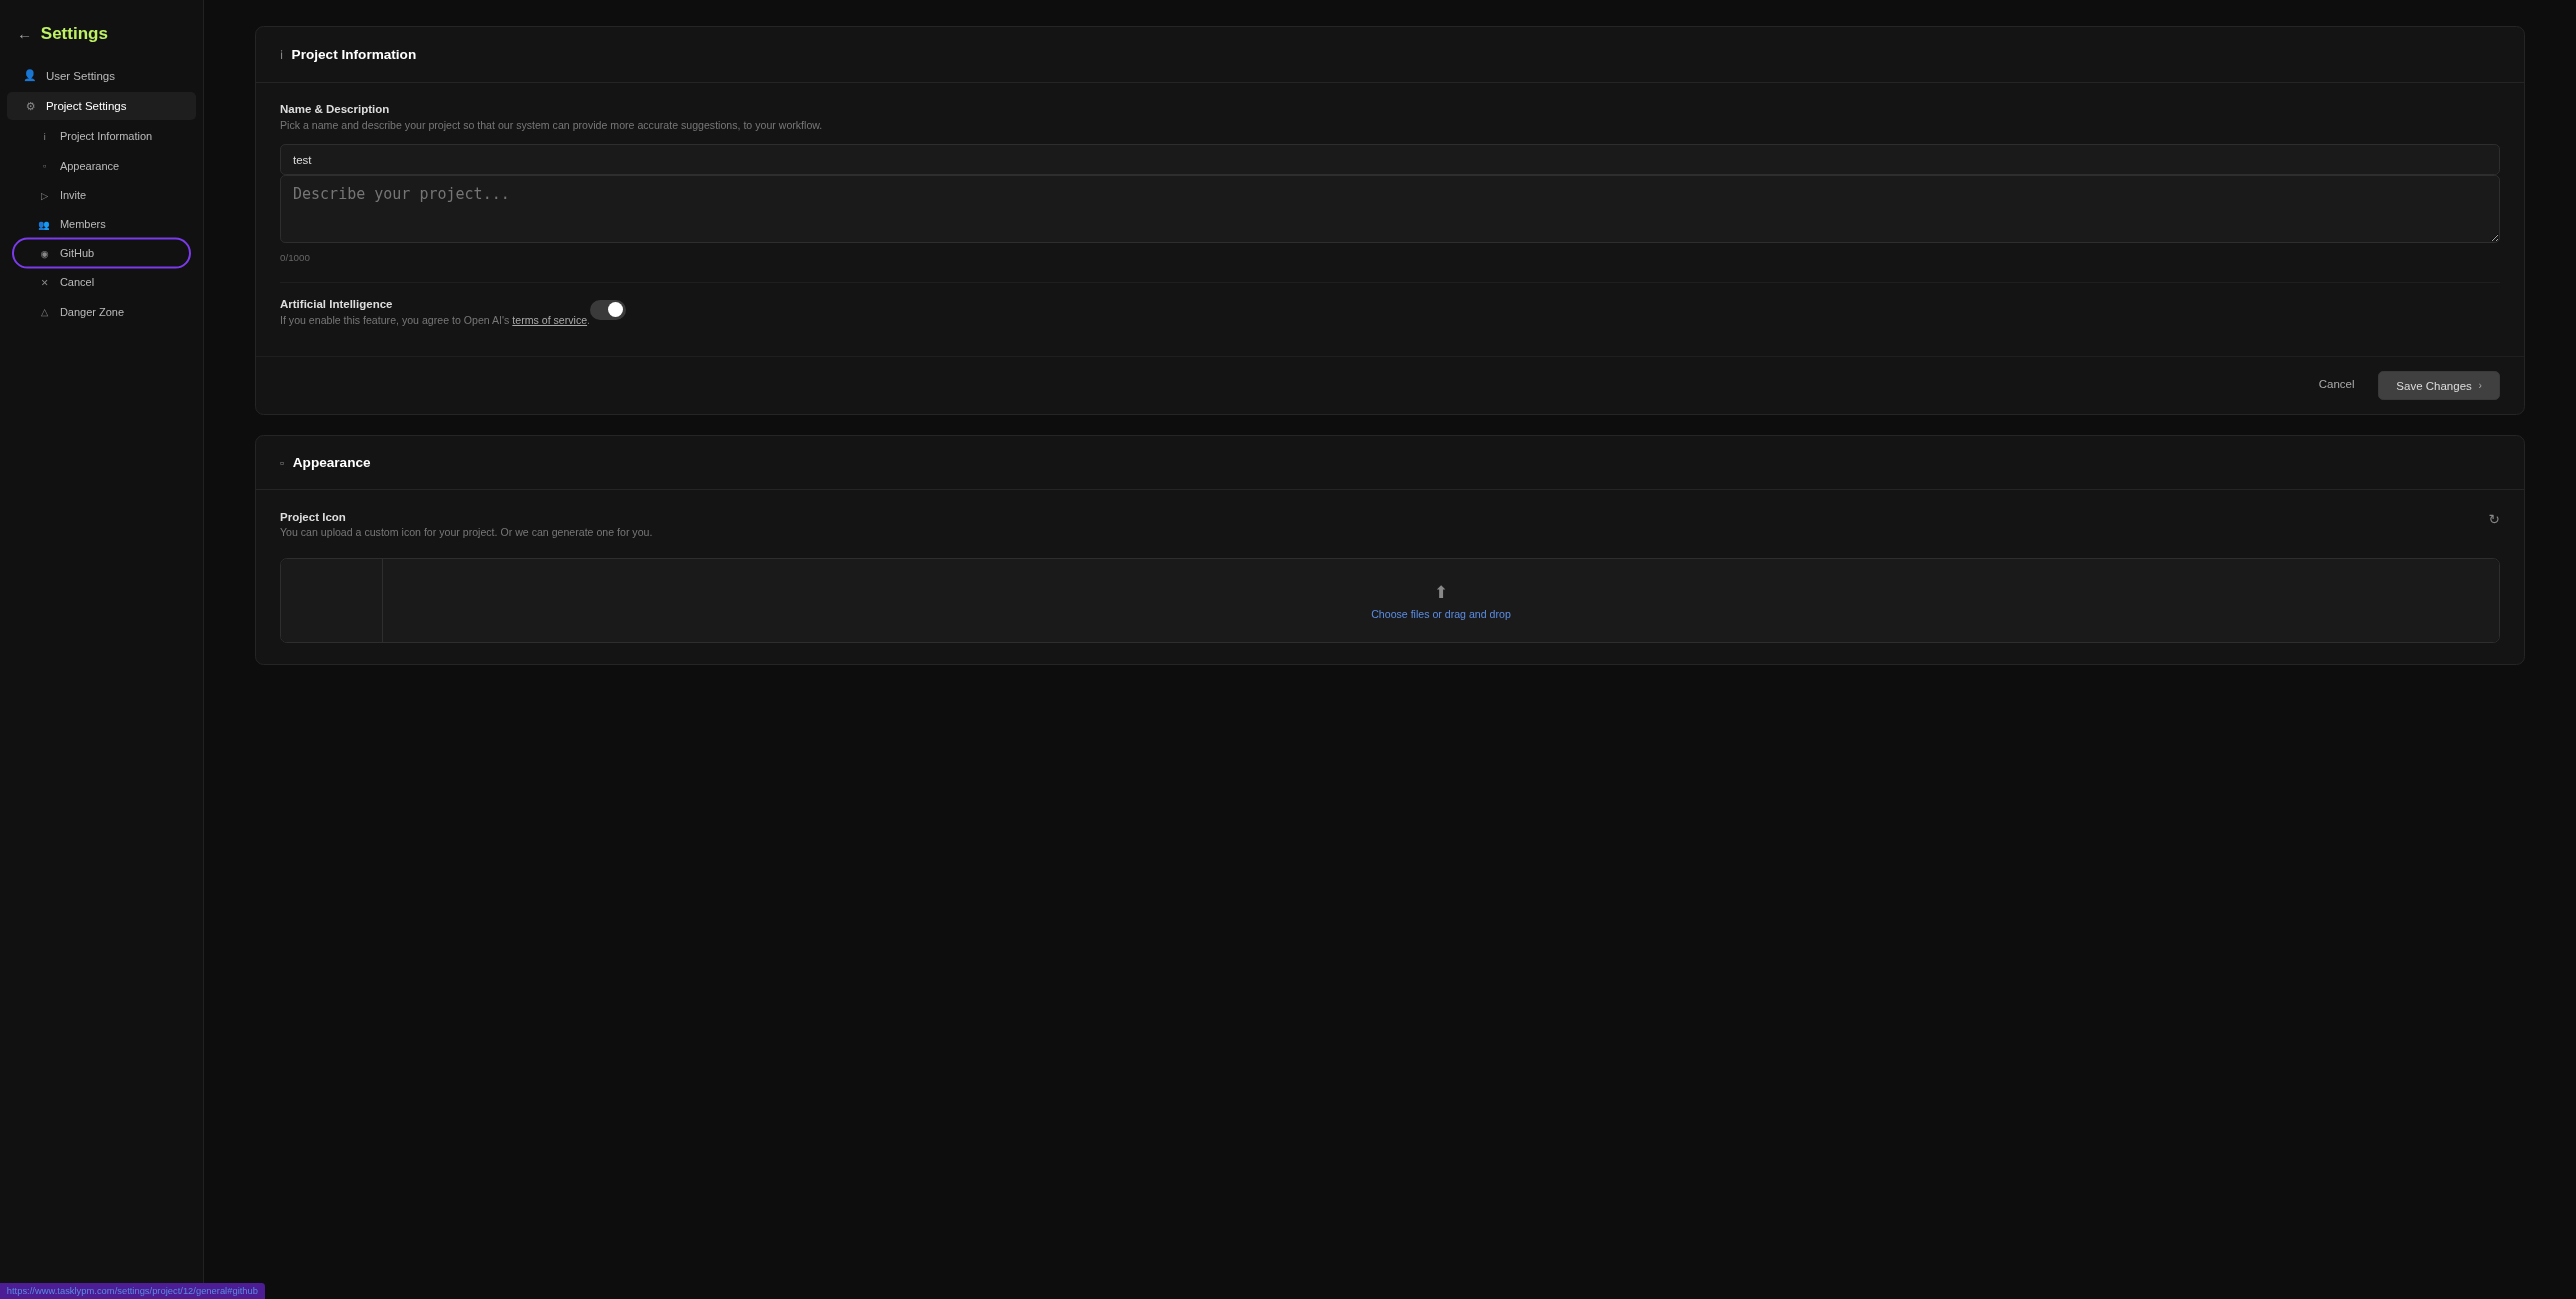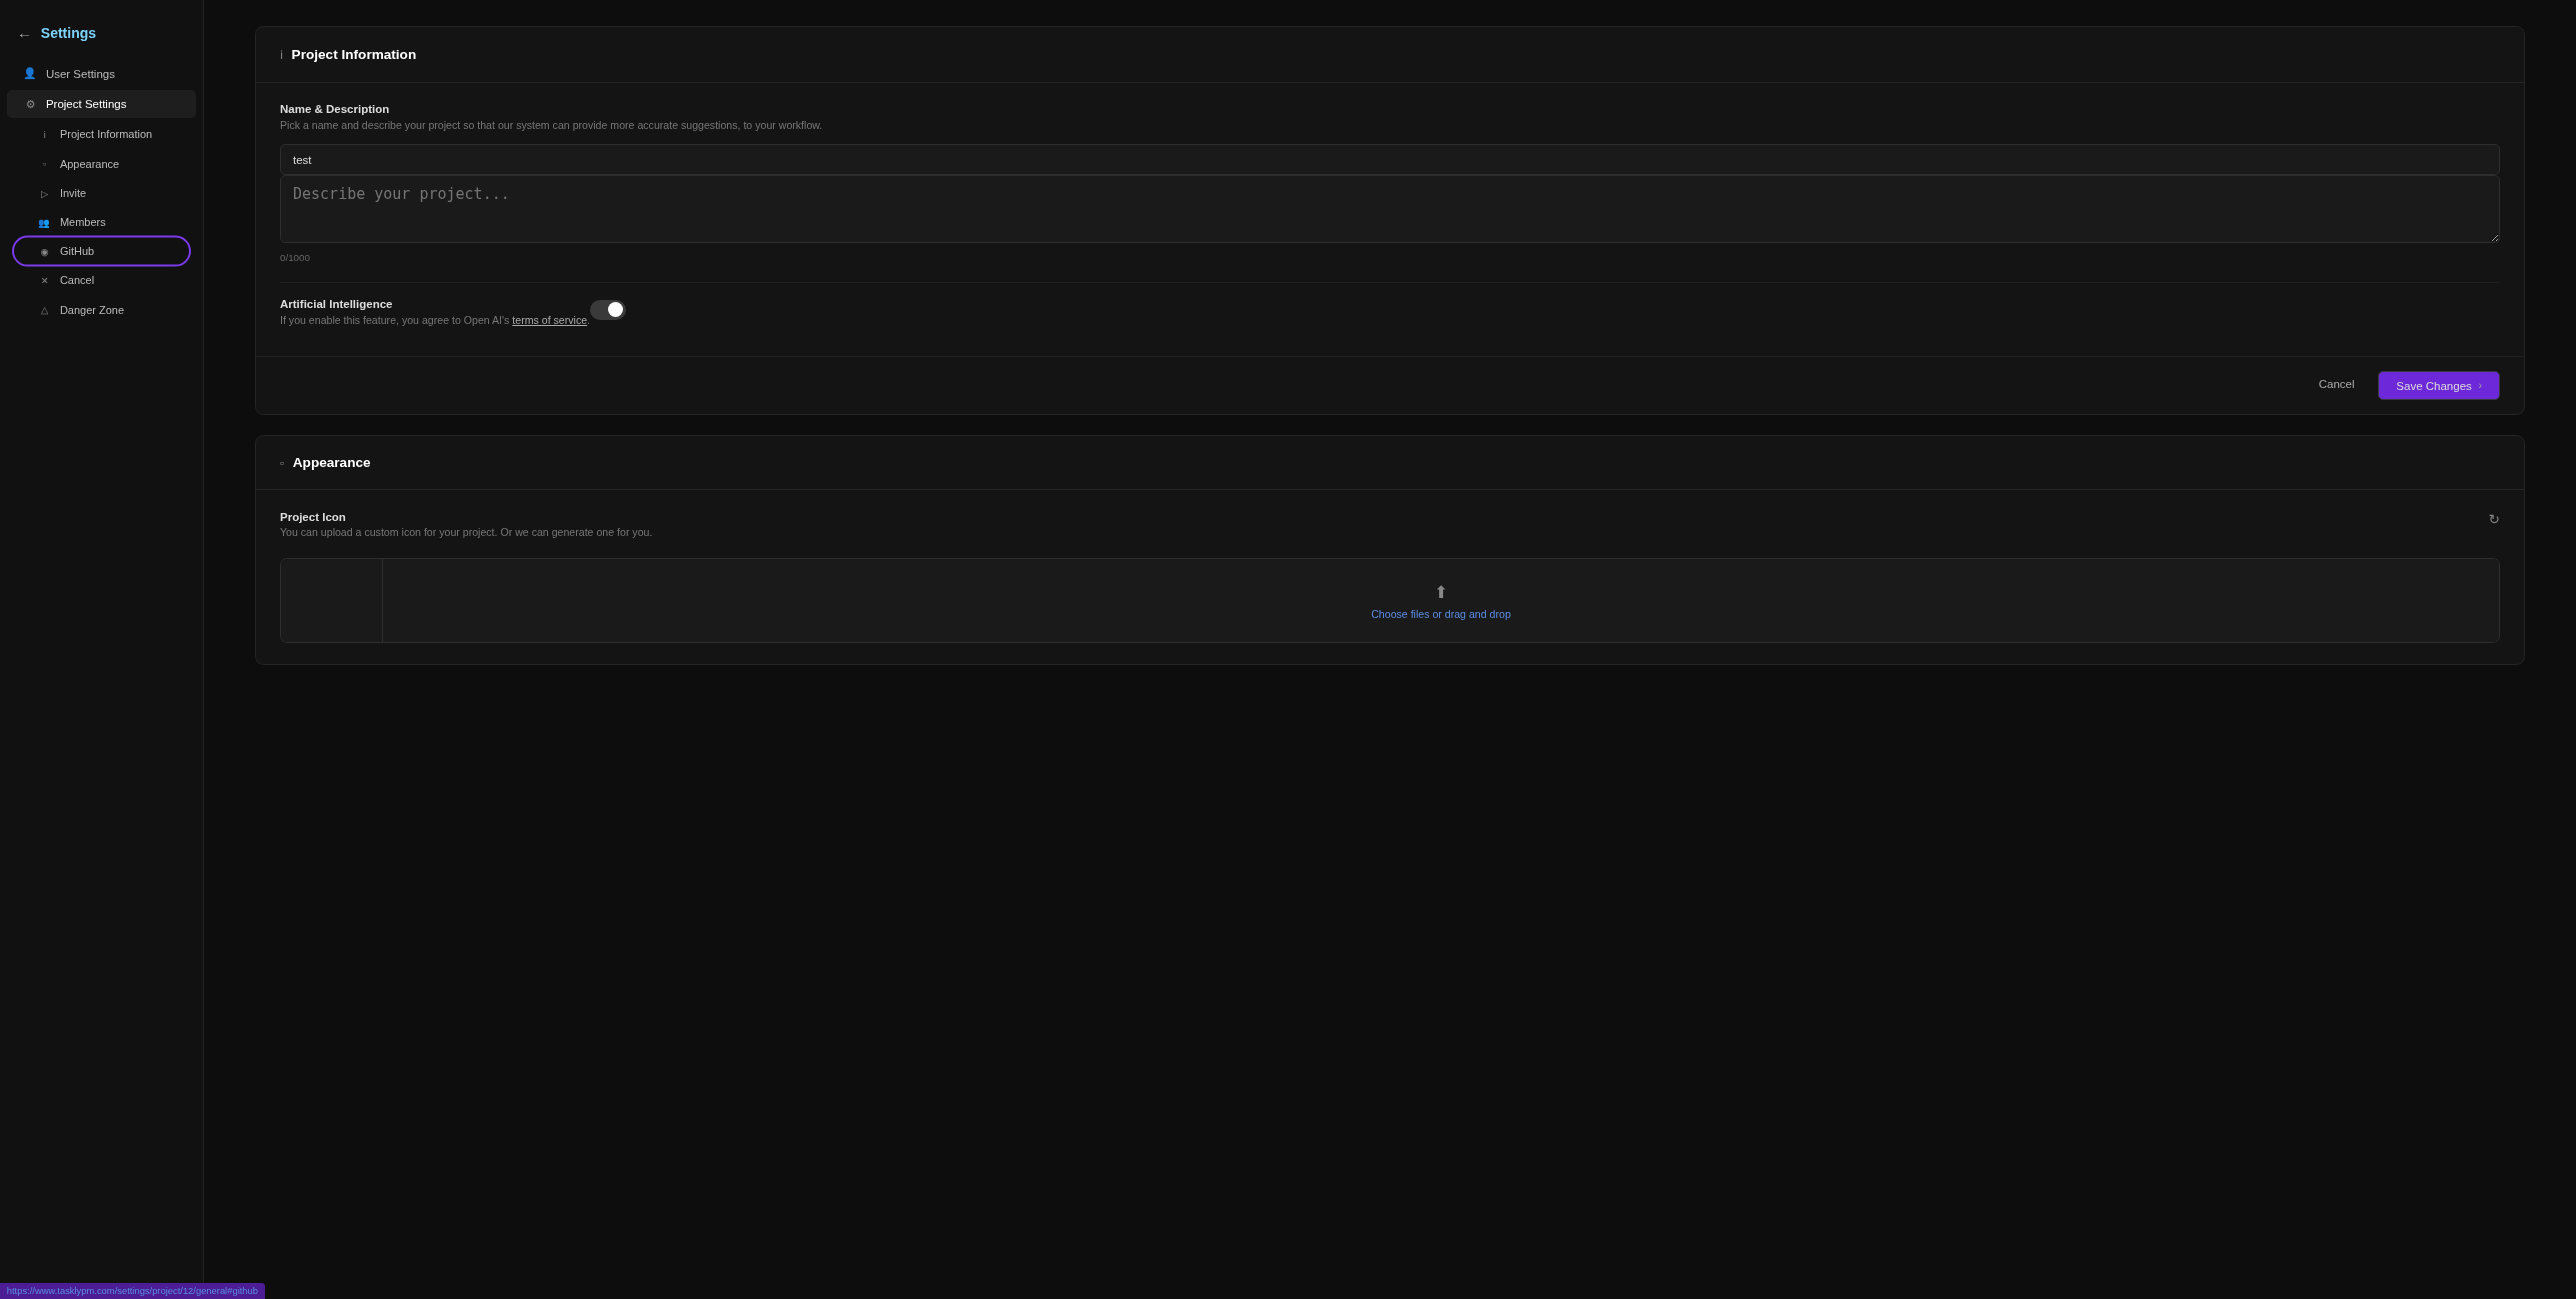--- a/index.html
+++ b/index.html
@@ -28,23 +28,23 @@
       align-items: center;
       gap: 8.5px;
       padding: 6.8px 17px 17px;
     }
     .back-arrow {
       color: #aaa;
       font-size: 15.3px;
       cursor: pointer;
     }
     .sidebar-title {
-      font-size: 14px;
+      font-size: 17px;
       font-weight: 600;
-      color: #7dd3fc;
+      color: #bef264;
     }
     .sidebar-item {
       display: flex;
       align-items: center;
       gap: 8.5px;
       padding: 7.7px 17px;
       cursor: pointer;
       font-size: 11.5px;
       color: #bbb;
       border-radius: 5.1px;
@@ -223,21 +223,21 @@
     .btn-cancel {
       background: transparent;
       border: none;
       color: #aaa;
       font-size: 11.5px;
       cursor: pointer;
       padding: 6.8px 13.6px;
       border-radius: 5.1px;
     }
     .btn-save {
-      background: #6d28d9;
+      background: #404040;
       border: 0.9px solid #3a3a3a;
       color: #ddd;
       font-size: 11.5px;
       font-weight: 500;
       cursor: pointer;
       padding: 7.7px 17px;
       border-radius: 5.1px;
       display: flex;
       align-items: center;
       gap: 6.8px;

